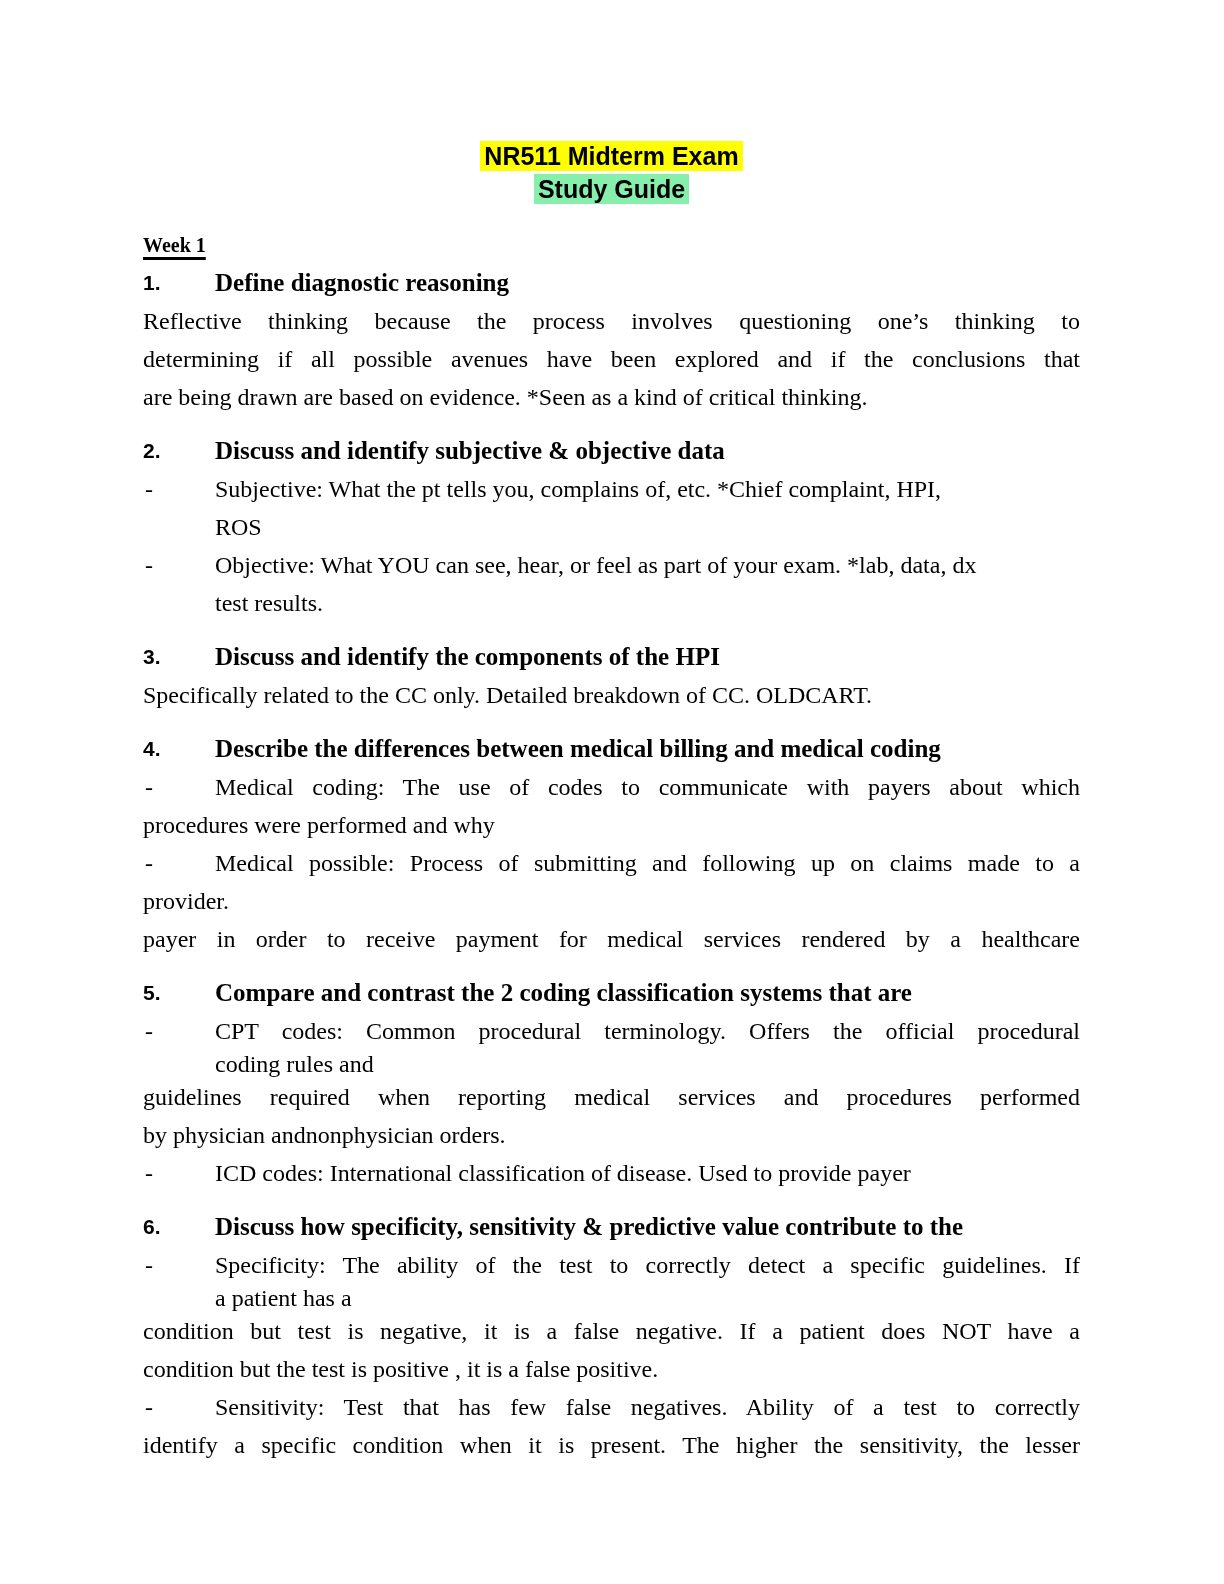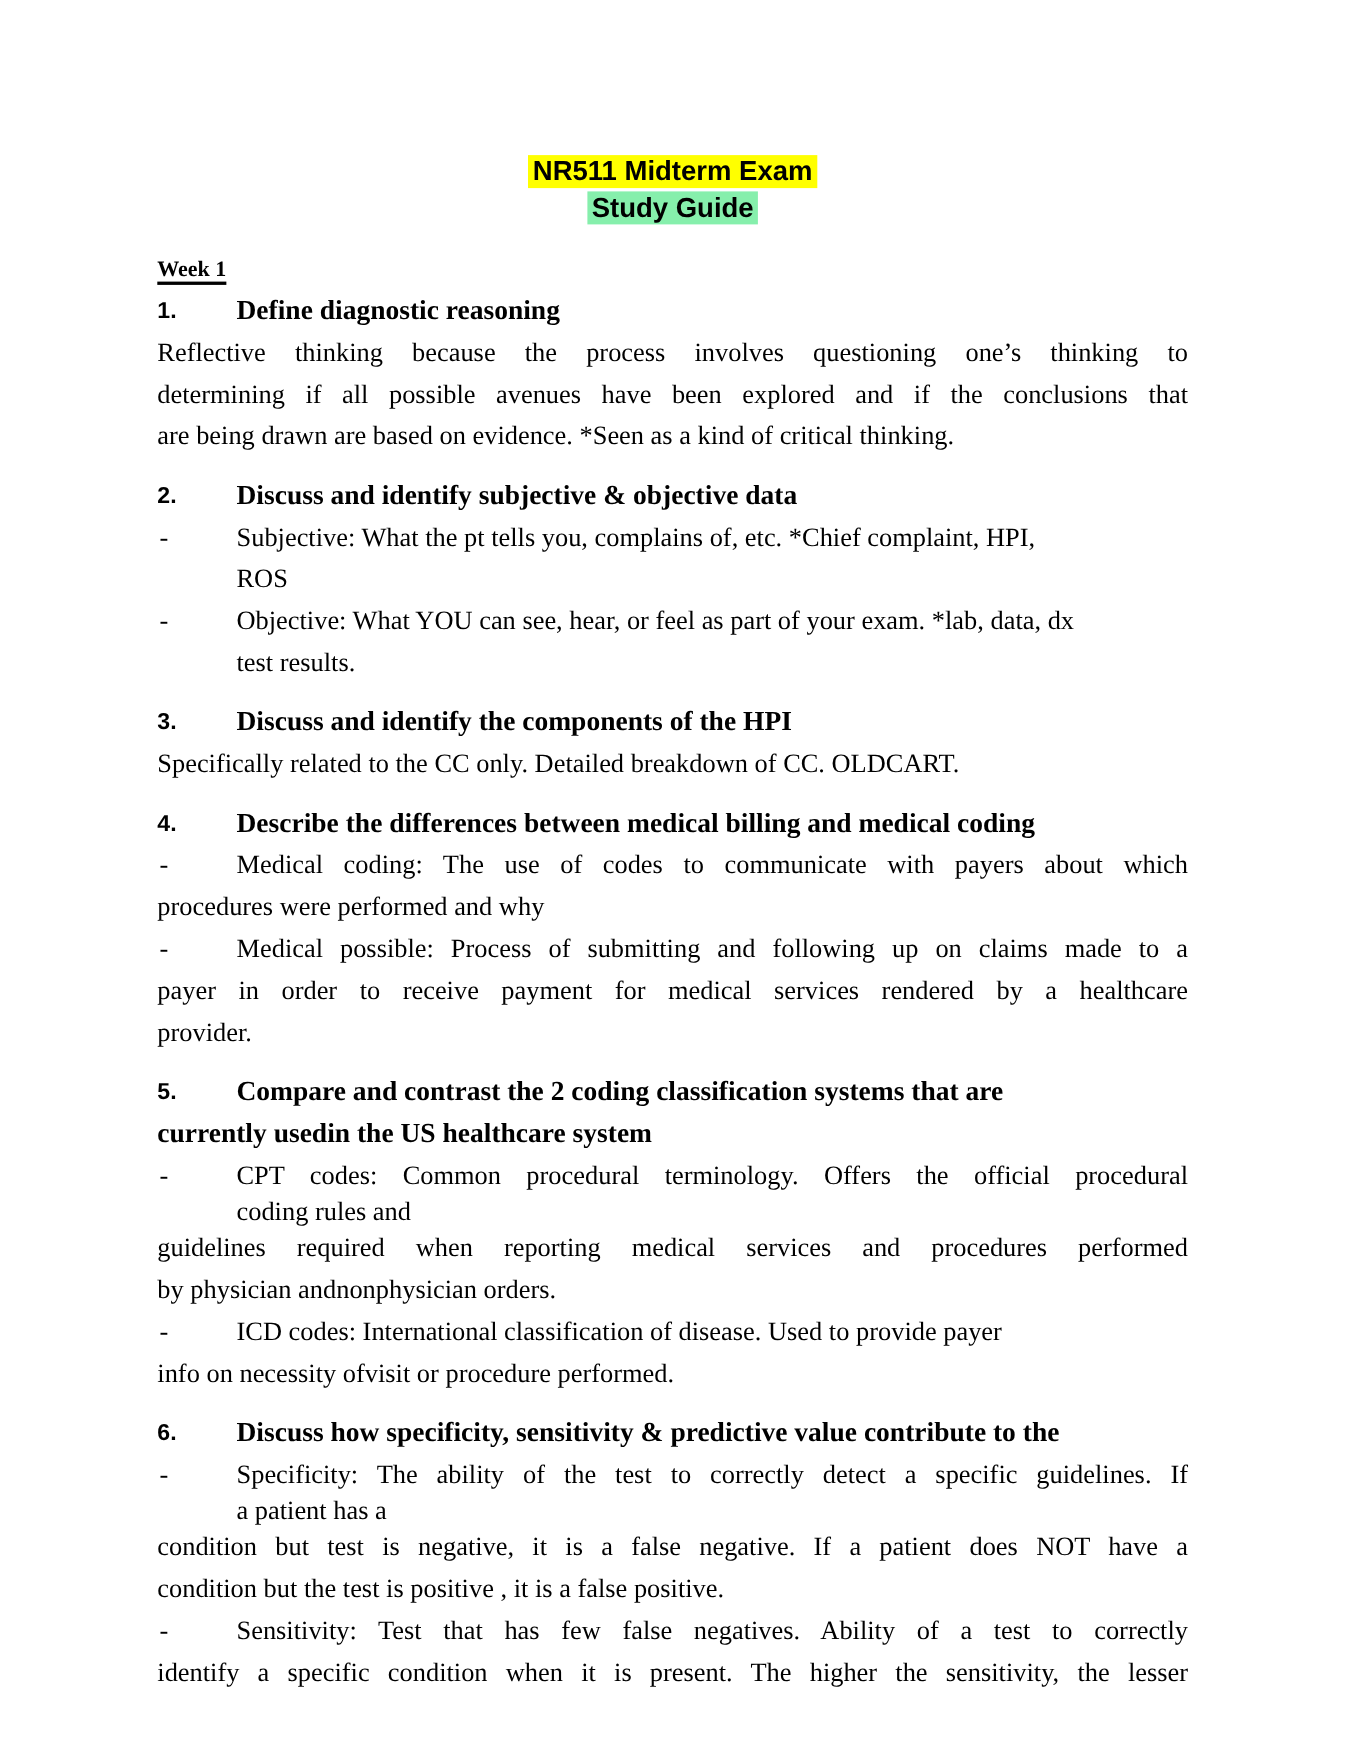--- a/index.html
+++ b/index.html
@@ -141,53 +141,47 @@
           <div class="txt j">Medical coding: The use of codes to communicate with payers about which</div>
         </div>
         <div class="ln">
           <div class="txt">procedures were performed and why</div>
         </div>
         <div class="ln ind">
           <span class="dash">-</span>
           <div class="txt j">Medical possible: Process of submitting and following up on claims made to a</div>
         </div>
         <div class="ln">
+          <div class="txt">provider.</div>
+        </div>
+        <div class="ln">
           <div class="txt j">payer in order to receive payment for medical services rendered by a healthcare</div>
-        </div>
-        <div class="ln">
-          <div class="txt">provider.</div>
         </div>
       </div>
       <div class="section">
         <div class="ln ind hd">
           <span class="num">5.</span>
           <div class="txt">Compare and contrast the 2 coding classification systems that are</div>
         </div>
-        <div class="ln hd">
-          <div class="txt">currently usedin the US healthcare system</div>
-        </div>
         <div class="ln ind">
           <span class="dash">-</span>
           <div class="txt j">CPT codes: Common procedural terminology. Offers the official procedural</div>
         </div>
         <div class="ln ind tight">
           <div class="txt">coding rules and</div>
         </div>
         <div class="ln">
           <div class="txt j">guidelines required when reporting medical services and procedures performed</div>
         </div>
         <div class="ln">
           <div class="txt">by physician andnonphysician orders.</div>
         </div>
         <div class="ln ind">
           <span class="dash">-</span>
           <div class="txt">ICD codes: International classification of disease. Used to provide payer</div>
-        </div>
-        <div class="ln">
-          <div class="txt">info on necessity ofvisit or procedure performed.</div>
         </div>
       </div>
       <div class="section">
         <div class="ln ind hd">
           <span class="num">6.</span>
           <div class="txt">Discuss how specificity, sensitivity &amp; predictive value contribute to the</div>
         </div>
         <div class="ln ind">
           <span class="dash">-</span>
           <div class="txt j">Specificity: The ability of the test to correctly detect a specific guidelines. If</div>

